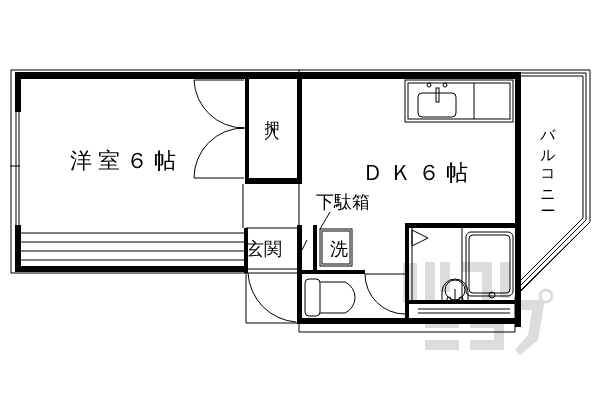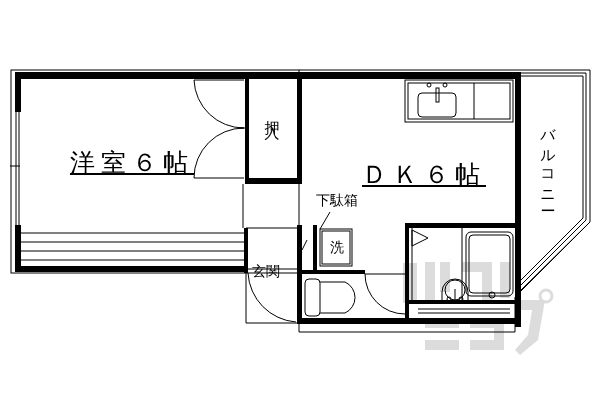--- a/index.html
+++ b/index.html
@@ -1,20 +1,20 @@
 <!DOCTYPE html>
 <html><head>
 <meta charset="utf-8">
 <style>
   html, body { margin:0; padding:0; background:#ffffff; }
   body { width:600px; height:400px; position:relative; overflow:hidden; font-family:"DejaVu Sans", sans-serif; }
   #plan { position:absolute; left:0; top:0; width:600px; height:400px; }
   .lbl { position:absolute; color:#000; white-space:nowrap; line-height:1; }
-  .room-big { font-size:25px; letter-spacing:6px;text-decoration:underline; }
-  .room-sm { font-size:14px; }
+  .room-big { font-size:22px; letter-spacing:6px; }
+  .room-sm { font-size:18px; }
   .vert { writing-mode:vertical-rl; font-size:15px; letter-spacing:4px; }
 </style>
 </head>
 <body>
 
 <svg id="plan" viewBox="0 0 600 400" xmlns="http://www.w3.org/2000/svg">
 
   <g fill="#dcdcdc">
     <rect x="403" y="263" width="14" height="40"></rect>
     <rect x="425" y="262" width="10" height="42"></rect>
@@ -138,16 +138,16 @@
   <g stroke="#000" stroke-width="1" fill="none">
     <path d="M521 73 L586 73 L586 220 L521 285"></path>
     <path d="M521 76 L583 76 L583 218 L521 280"></path>
     <line x1="521" y1="290" x2="590" y2="222"></line>
   </g>
 </svg>
 
 <div class="lbl room-big" style="left:70px; top:150px;">洋室６帖</div>
 <div class="lbl room-big" style="left:362px; top:162px;">ＤＫ６帖</div>
 <div class="lbl vert" style="left:264px; top:108px; font-size:15px;">押入</div>
-<div class="lbl room-sm" style="left:252px; top:240px;margin-top:24px;">玄関</div>
+<div class="lbl room-sm" style="left:246px; top:240px;">玄関</div>
 <div class="lbl room-sm" style="left:316px; top:193px;">下駄箱</div>
 <div class="lbl room-sm" style="left:330px; top:240px;">洗</div>
 <div class="lbl vert" style="left:540px; top:118px;">バルコニー</div>
 
 </body></html>

